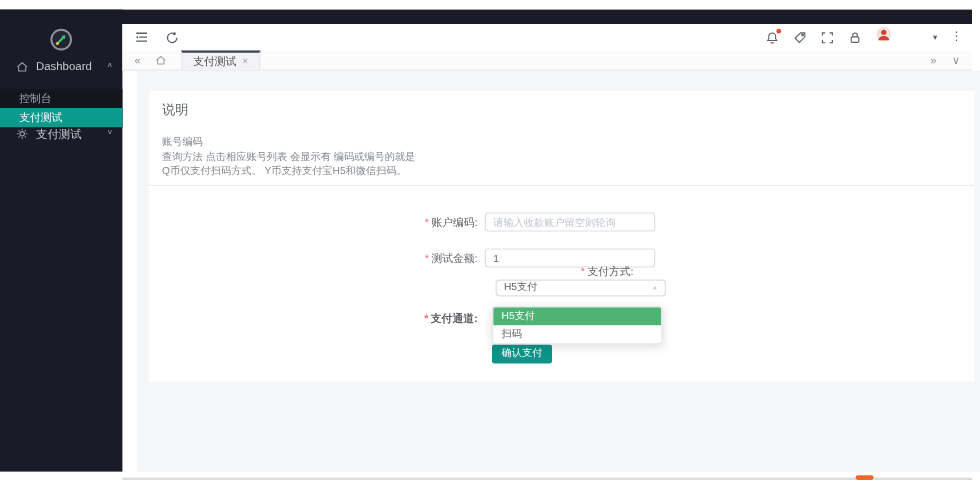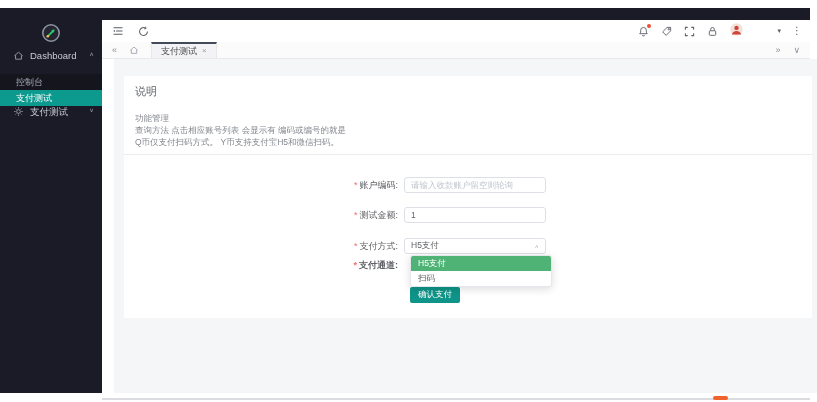--- a/index.html
+++ b/index.html
@@ -42,21 +42,21 @@
 
   
   .content { position:absolute; left:102px; top:51px; width:708px; height:334px; background:#f5f6f7;margin-left:12px; }
   .card { position:absolute; left:10px; top:17px; width:688px; height:242px; background:#fff; }
   .card-title { position:absolute; left:11px; top:8px; font-size:11px; color:#5f6368; }
   .note { position:absolute; left:11px; font-size:8.5px; color:#84888f; white-space:nowrap; }
   .note-1 { top:37px; } .note-2 { top:49px; } .note-3 { top:61px; }
   .divider { position:absolute; left:0; top:78px; width:688px; height:1px; background:#ececee; }
 
   .form-row { position:absolute; left:180px; width:360px; height:16px; display:flex; align-items:center; }
-  .row-1 { top:101px; } .row-2 { top:131px; } .row-3 { top:162px; } .row-4 { top:181px;font-weight:bold; }
+  .row-1 { top:101px; } .row-2 { top:131px; } .row-3 { top:144px;flex-direction:column; } .row-4 { top:181px;font-weight:bold; }
   .f-label { width:100px; text-align:right; font-size:9px; color:#606266; padding-right:6px; white-space:nowrap; }
   .req { color:#f56c6c; margin-right:2px; font-size:9px; }
   .f-input { width:142px; height:16px; border:1px solid #dcdfe6; border-radius:3px; font-size:8.5px; color:#606266; padding:0 6px; outline:none; background:#fff; font-family:inherit; }
   .f-input::placeholder { color:#bfc4cc; }
   .f-select { width:142px; height:16px; border:1px solid #dcdfe6; border-radius:3px; font-size:8.5px; color:#606266; padding:0 6px; background:#fff; display:flex; align-items:center; cursor:pointer; }
   .f-select .sel-text { flex:1; }
   .sel-arrow { font-size:6px; color:#b0b4bb; transform:scaleY(.8); }
 
   .dropdown { position:absolute; left:286px; top:179px; width:142px; background:#fff; border:1px solid #e4e7ed; border-radius:3px; box-shadow:0 2px 8px rgba(0,0,0,.14); z-index:5; overflow:hidden; }
   .dd-item { height:15px; display:flex; align-items:center; padding:0 7px; font-size:8.5px; color:#606266; cursor:pointer; }
@@ -188,21 +188,21 @@
       </div>
       <div class="tab-right">
         <span class="arrow-glyph">»</span>
         <span class="arrow-glyph">∨</span>
       </div>
     </div>
 
     <div class="content">
       <div class="card">
         <div class="card-title">说明</div>
-        <div class="note note-1">功能管理</div>
+        <div class="note note-1">账号编码</div>
         <div class="note note-2">查询方法 点击相应账号列表 会显示有 编码或编号的就是</div>
         <div class="note note-3">Q币仅支付扫码方式。 Y币支持支付宝H5和微信扫码。</div>
         <div class="divider"></div>
 
         <div class="form-row row-1">
           <div class="f-label">
             <span class="req">*</span><span>账户编码:</span>
           </div>
           <input class="f-input" placeholder="请输入收款账户留空则轮询" style="">
         </div>

